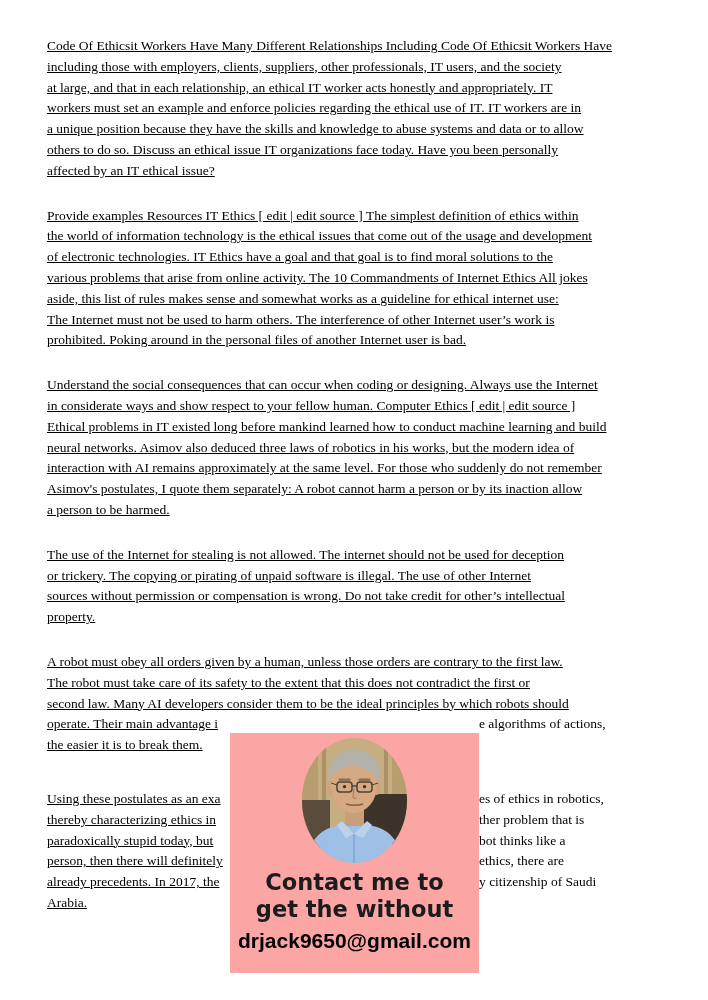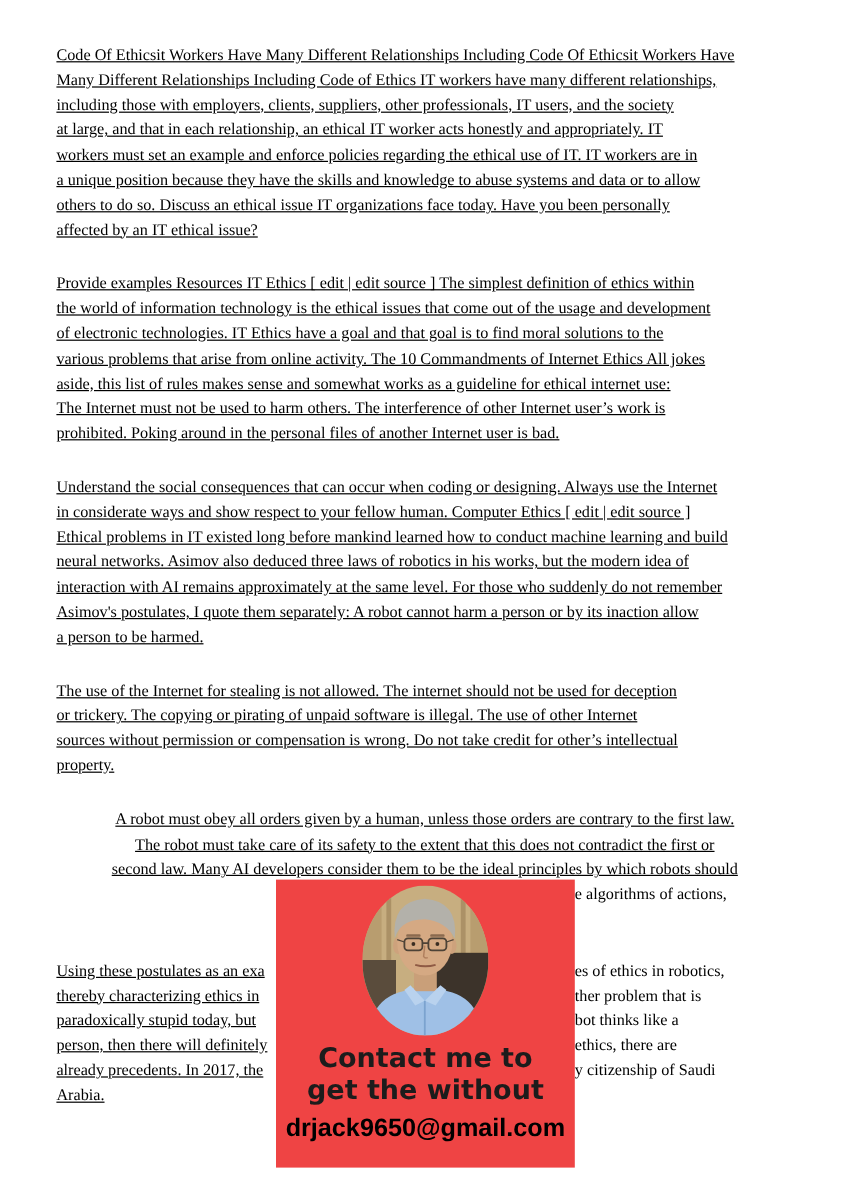--- a/index.html
+++ b/index.html
@@ -7,21 +7,21 @@
   body{
     width:708px;height:1000px;background:#ffffff;position:relative;
     font-family:"Liberation Serif", serif;color:#000;overflow:hidden;
   }
   .doc-body{
     position:absolute;left:47px;top:36px;width:614px;
     font-size:13.5px;
     text-decoration:underline;
   }
   .paragraph{margin:0 0 24px 0;}
-  .paragraph:nth-child(5){margin-bottom:22px;text-align:center;}
+  .paragraph:nth-child(5){margin-bottom:33px;}
   .line{
     white-space:nowrap;line-height:20.8px;height:20.8px;position:relative;
   }
   .frag-right{position:absolute;left:432px;top:0;}
   .overlay{
     position:absolute;left:230px;top:733px;width:249px;height:240px;
     background:#40E7E4;text-align:center;z-index:5;
   }
   .photo-wrap{margin:5px auto 0;width:105px;height:125px;}
   .cta{
@@ -32,21 +32,20 @@
     font-family:Liberation Sans, sans-serif;font-weight:700;
     font-size:21px;line-height:24px;margin-top:6px;color:#000;
   }
 </style>
 </head>
 <body>
 
 <div class="doc-body">
     <div class="paragraph">
       <div class="line">Code Of Ethicsit Workers Have Many Different Relationships Including Code Of Ethicsit Workers Have</div>
-      <div class="line">Many Different Relationships Including Code of Ethics IT workers have many different relationships,</div>
       <div class="line">including those with employers, clients, suppliers, other professionals, IT users, and the society</div>
       <div class="line">at large, and that in each relationship, an ethical IT worker acts honestly and appropriately. IT</div>
       <div class="line">workers must set an example and enforce policies regarding the ethical use of IT. IT workers are in</div>
       <div class="line">a unique position because they have the skills and knowledge to abuse systems and data or to allow</div>
       <div class="line">others to do so. Discuss an ethical issue IT organizations face today. Have you been personally</div>
       <div class="line">affected by an IT ethical issue?</div>
     </div>
     <div class="paragraph">
       <div class="line">Provide examples Resources IT Ethics [ edit | edit source ] The simplest definition of ethics within</div>
       <div class="line">the world of information technology is the ethical issues that come out of the usage and development</div>
@@ -81,21 +80,21 @@
     <div class="paragraph">
       <div class="line"><span>Using these postulates as an exa</span><span class="frag-right">es of ethics in robotics,</span></div>
       <div class="line"><span>thereby characterizing ethics in</span><span class="frag-right">ther problem that is</span></div>
       <div class="line"><span>paradoxically stupid today, but</span><span class="frag-right">bot thinks like a</span></div>
       <div class="line"><span>person, then there will definitely</span><span class="frag-right">ethics, there are</span></div>
       <div class="line"><span>already precedents. In 2017, the</span><span class="frag-right">y citizenship of Saudi</span></div>
       <div class="line">Arabia.</div>
     </div>
   </div>
 
-<div class="overlay" style="background: #ef4444;">
+<div class="overlay" style="background: #fca5a5;">
   <div class="photo-wrap">
     <svg width="105" height="125" viewBox="0 0 105 125" xmlns="http://www.w3.org/2000/svg">
       <defs>
           <clipPath id="ovalClip">
             <ellipse cx="52.5" cy="62.5" rx="52.5" ry="62.5"></ellipse>
           </clipPath>
         </defs>
       <g clip-path="url(#ovalClip)">
         <rect width="105" height="125" fill="#c7ae80"></rect>
         <rect x="0" y="0" width="16" height="125" fill="#b89d6f"></rect>

